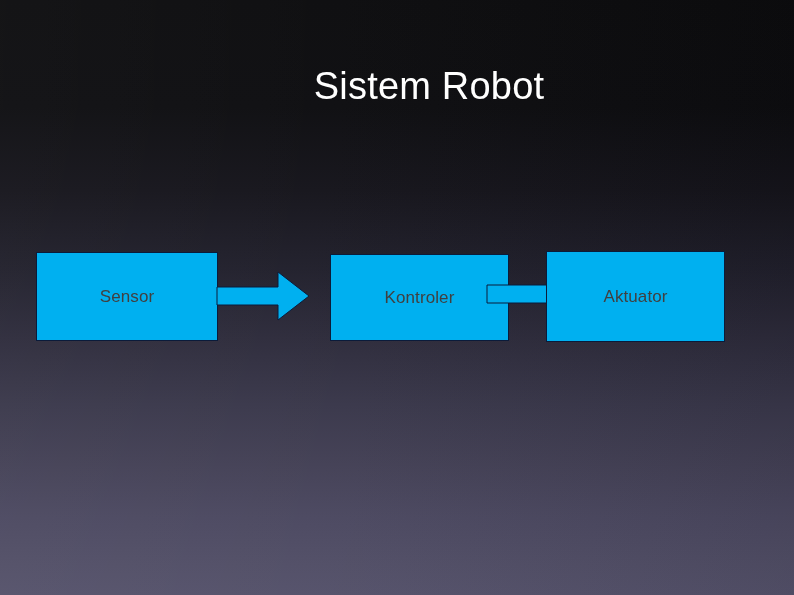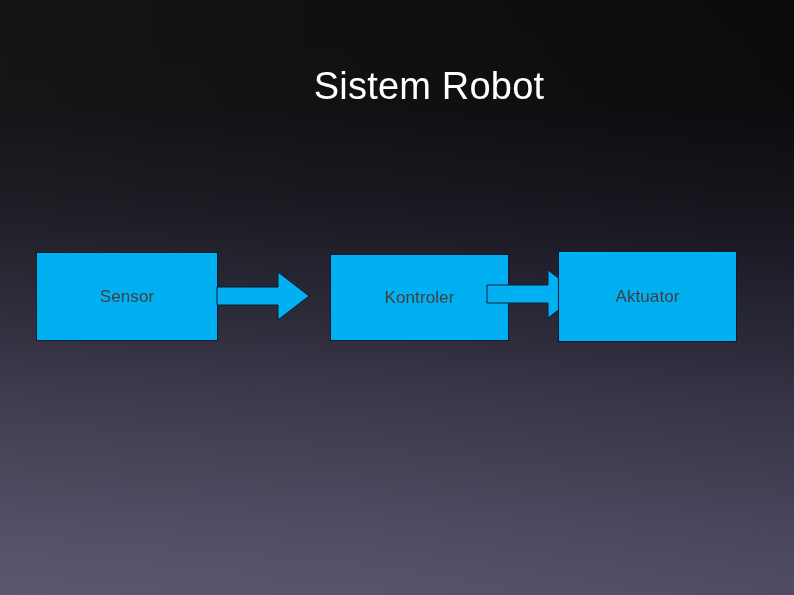--- a/index.html
+++ b/index.html
@@ -66,21 +66,21 @@
     color: #404040;
     font-size: 17px;
     font-weight: 400;
     font-family: "Liberation Sans", sans-serif;
     letter-spacing: 0.1px;
     white-space: nowrap;
   }
 
   #box-sensor    { left: 36px;  top: 252px; width: 182px; height: 89px; }
   #box-kontroler { left: 309px; top: 254px; width: 179px; height: 87px; margin-left: 21px; }
-  #box-aktuator  { left: 558px; top: 251px; width: 179px; height: 91px; }
+  #box-aktuator  { left: 546px; top: 251px; width: 179px; height: 91px; }
 
   
   .flow-arrow {
     position: absolute;
     display: block;
   }
   #arrow-sensor-kontroler { left: 216px; top: 270px; width: 94px; height: 52px; }
   #arrow-kontroler-aktuator { left: 486px; top: 268px; width: 94px; height: 52px; }
   .arrow-shape {
     fill: #00b0f0;

